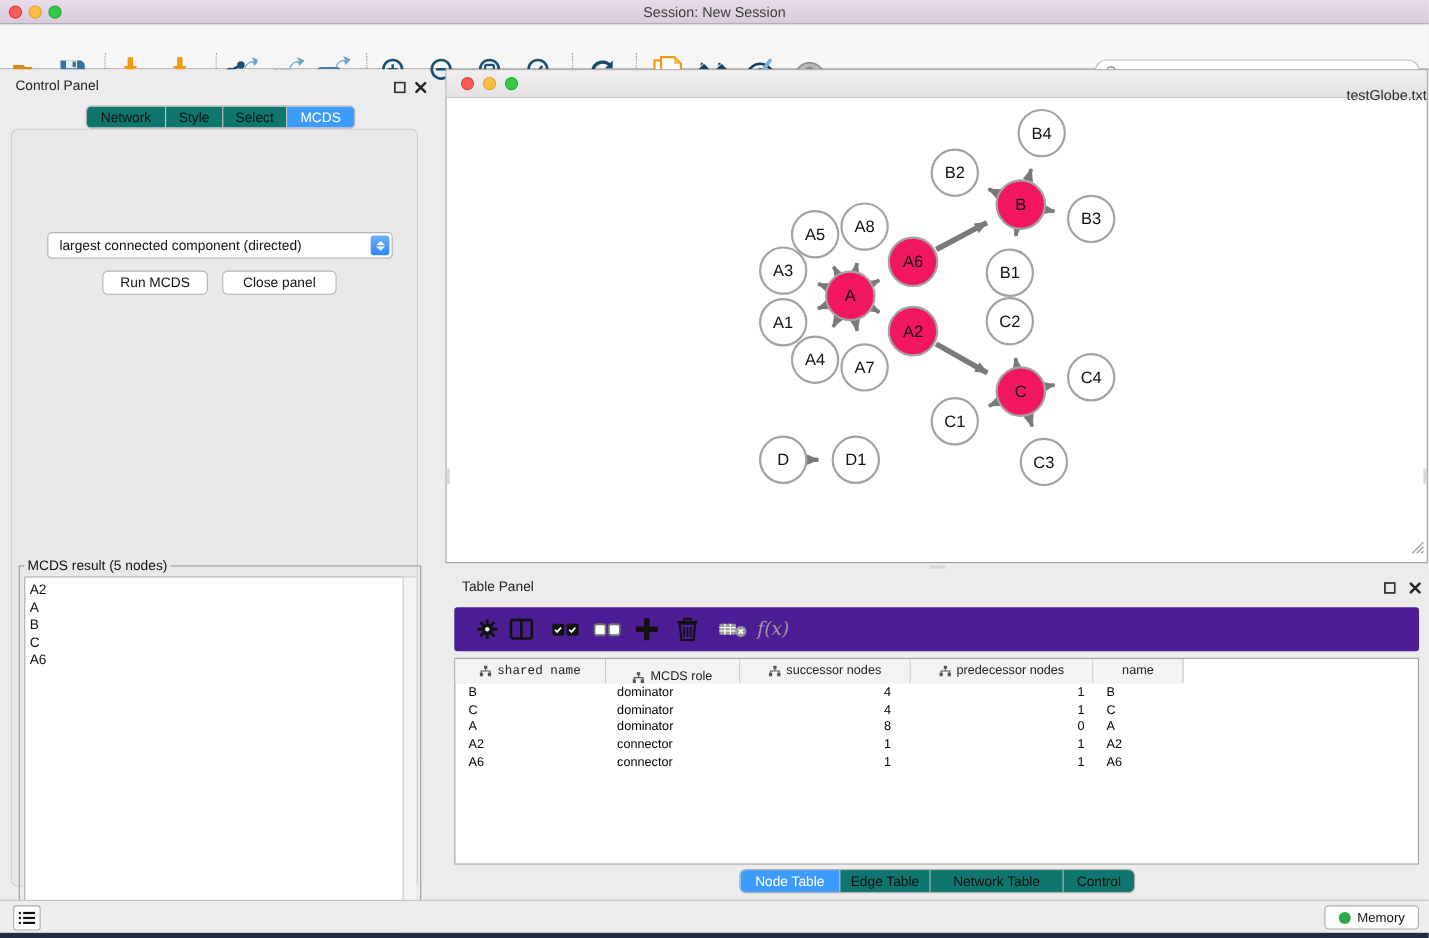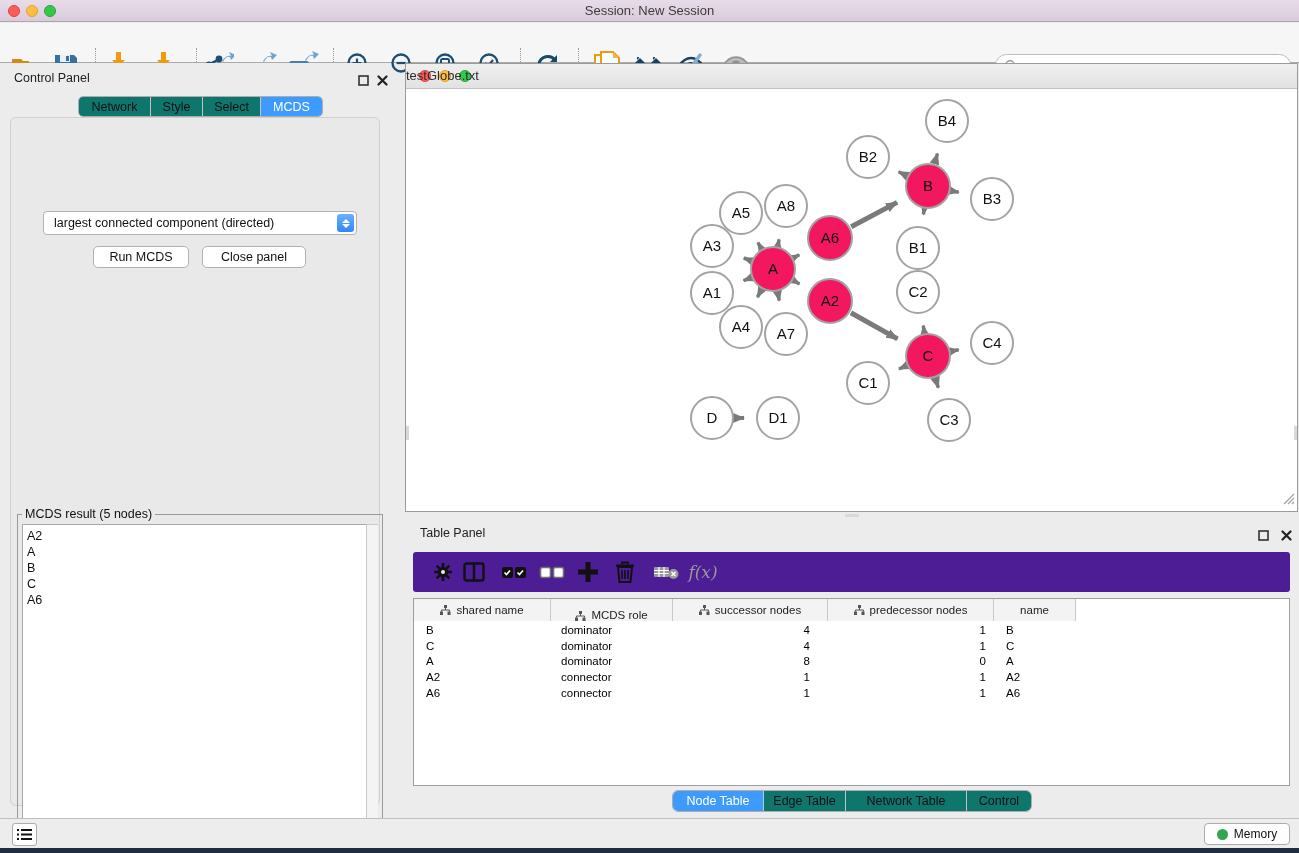--- a/index.html
+++ b/index.html
@@ -69,40 +69,40 @@
     background:#f4f4f4; border:1px solid #c9c9c9; border-right:none; }
   .mcds-item { font-size:12.5px; color:#111; line-height:16px; }
 
   
   .net-window { position:absolute; left:405px; top:63px; width:893px; height:449px;
     background:#fff; border:1px solid #9b9b9b; }
   .net-titlebar { position:absolute; left:0; top:0; right:0; height:25px;
     background:linear-gradient(#efefef,#e2e2e2); border-bottom:1px solid #c2c2c2; }
   .net-titlebar .tl { top:6px; }
   .net-titlebar .tl.red{left:13px;} .net-titlebar .tl.yellow{left:33px;} .net-titlebar .tl.green{left:53px;}
-  .net-title { position:absolute; left:0; right:0; top:4px; text-align:left; font-size:13px; color:#2d2d2d; }
+  .net-title { position:absolute; left:0; right:0; top:15px; text-align:right; font-size:13px; color:#2d2d2d; }
   #netsvg { position:absolute; left:0; top:25px; }
   .grip { position:absolute; right:2px; bottom:2px; }
   .edge-tick { position:absolute; background:#d8d8d8; }
 
   
   .table-panel { position:absolute; left:405px; top:520px; width:894px; height:298px; background:#ececec; }
   .tp-head { position:absolute; left:15px; top:6px; font-size:12.5px; color:#222; }
   .tp-toolbar { position:absolute; left:8px; top:32px; width:877px; height:40px;
     background:#4c1d95; border-radius:3px; }
   .tpi { position:absolute; top:4px; width:34px; height:32px; display:flex; align-items:center;
     justify-content:center; }
   .fx { font-family:"DejaVu Serif","Liberation Serif",serif; font-style:italic; font-size:17px; color:#9a9a9a; }
   .table-wrap { position:absolute; left:8px; top:78px; width:877px; height:188px;
     background:#fff; border:1px solid #9e9e9e; overflow:hidden; }
   .thead { position:absolute; left:0; top:0; height:22px; display:flex;
     background:#f3f3f3; border-bottom:1px solid #c6c6c6; }
   .thcell { height:22px; display:flex; align-items:center; justify-content:center; gap:5px;
     font-size:11.5px; color:#222; border-right:1px solid #c8c8c8; background:#f3f3f3; }
-  .thcell:nth-child(1){width:137px;} .thcell:nth-child(2){width:122px;align-items:flex-end;}
+  .thcell:nth-child(1){width:137px;font-family:Liberation Mono, monospace;} .thcell:nth-child(2){width:122px;align-items:flex-end;}
   .thcell:nth-child(3){width:155px;} .thcell:nth-child(4){width:166px;text-align:right;}
   .thcell:nth-child(5){width:82px;}
   .tbody { position:absolute; left:0; top:24px; }
   .trow { display:flex; height:15.7px; }
   .tcell { font-size:11.5px; color:#000; line-height:15.7px; white-space:nowrap; overflow:hidden; }
   .tp-tabs { left:267px; top:270px; height:22px; border-radius:6px; }
   .tp-tabs .segbtn:nth-child(1){width:91px;} .tp-tabs .segbtn:nth-child(2){width:82px;}
   .tp-tabs .segbtn:nth-child(3){width:121px;} .tp-tabs .segbtn:nth-child(4){width:64px;}
 
   

